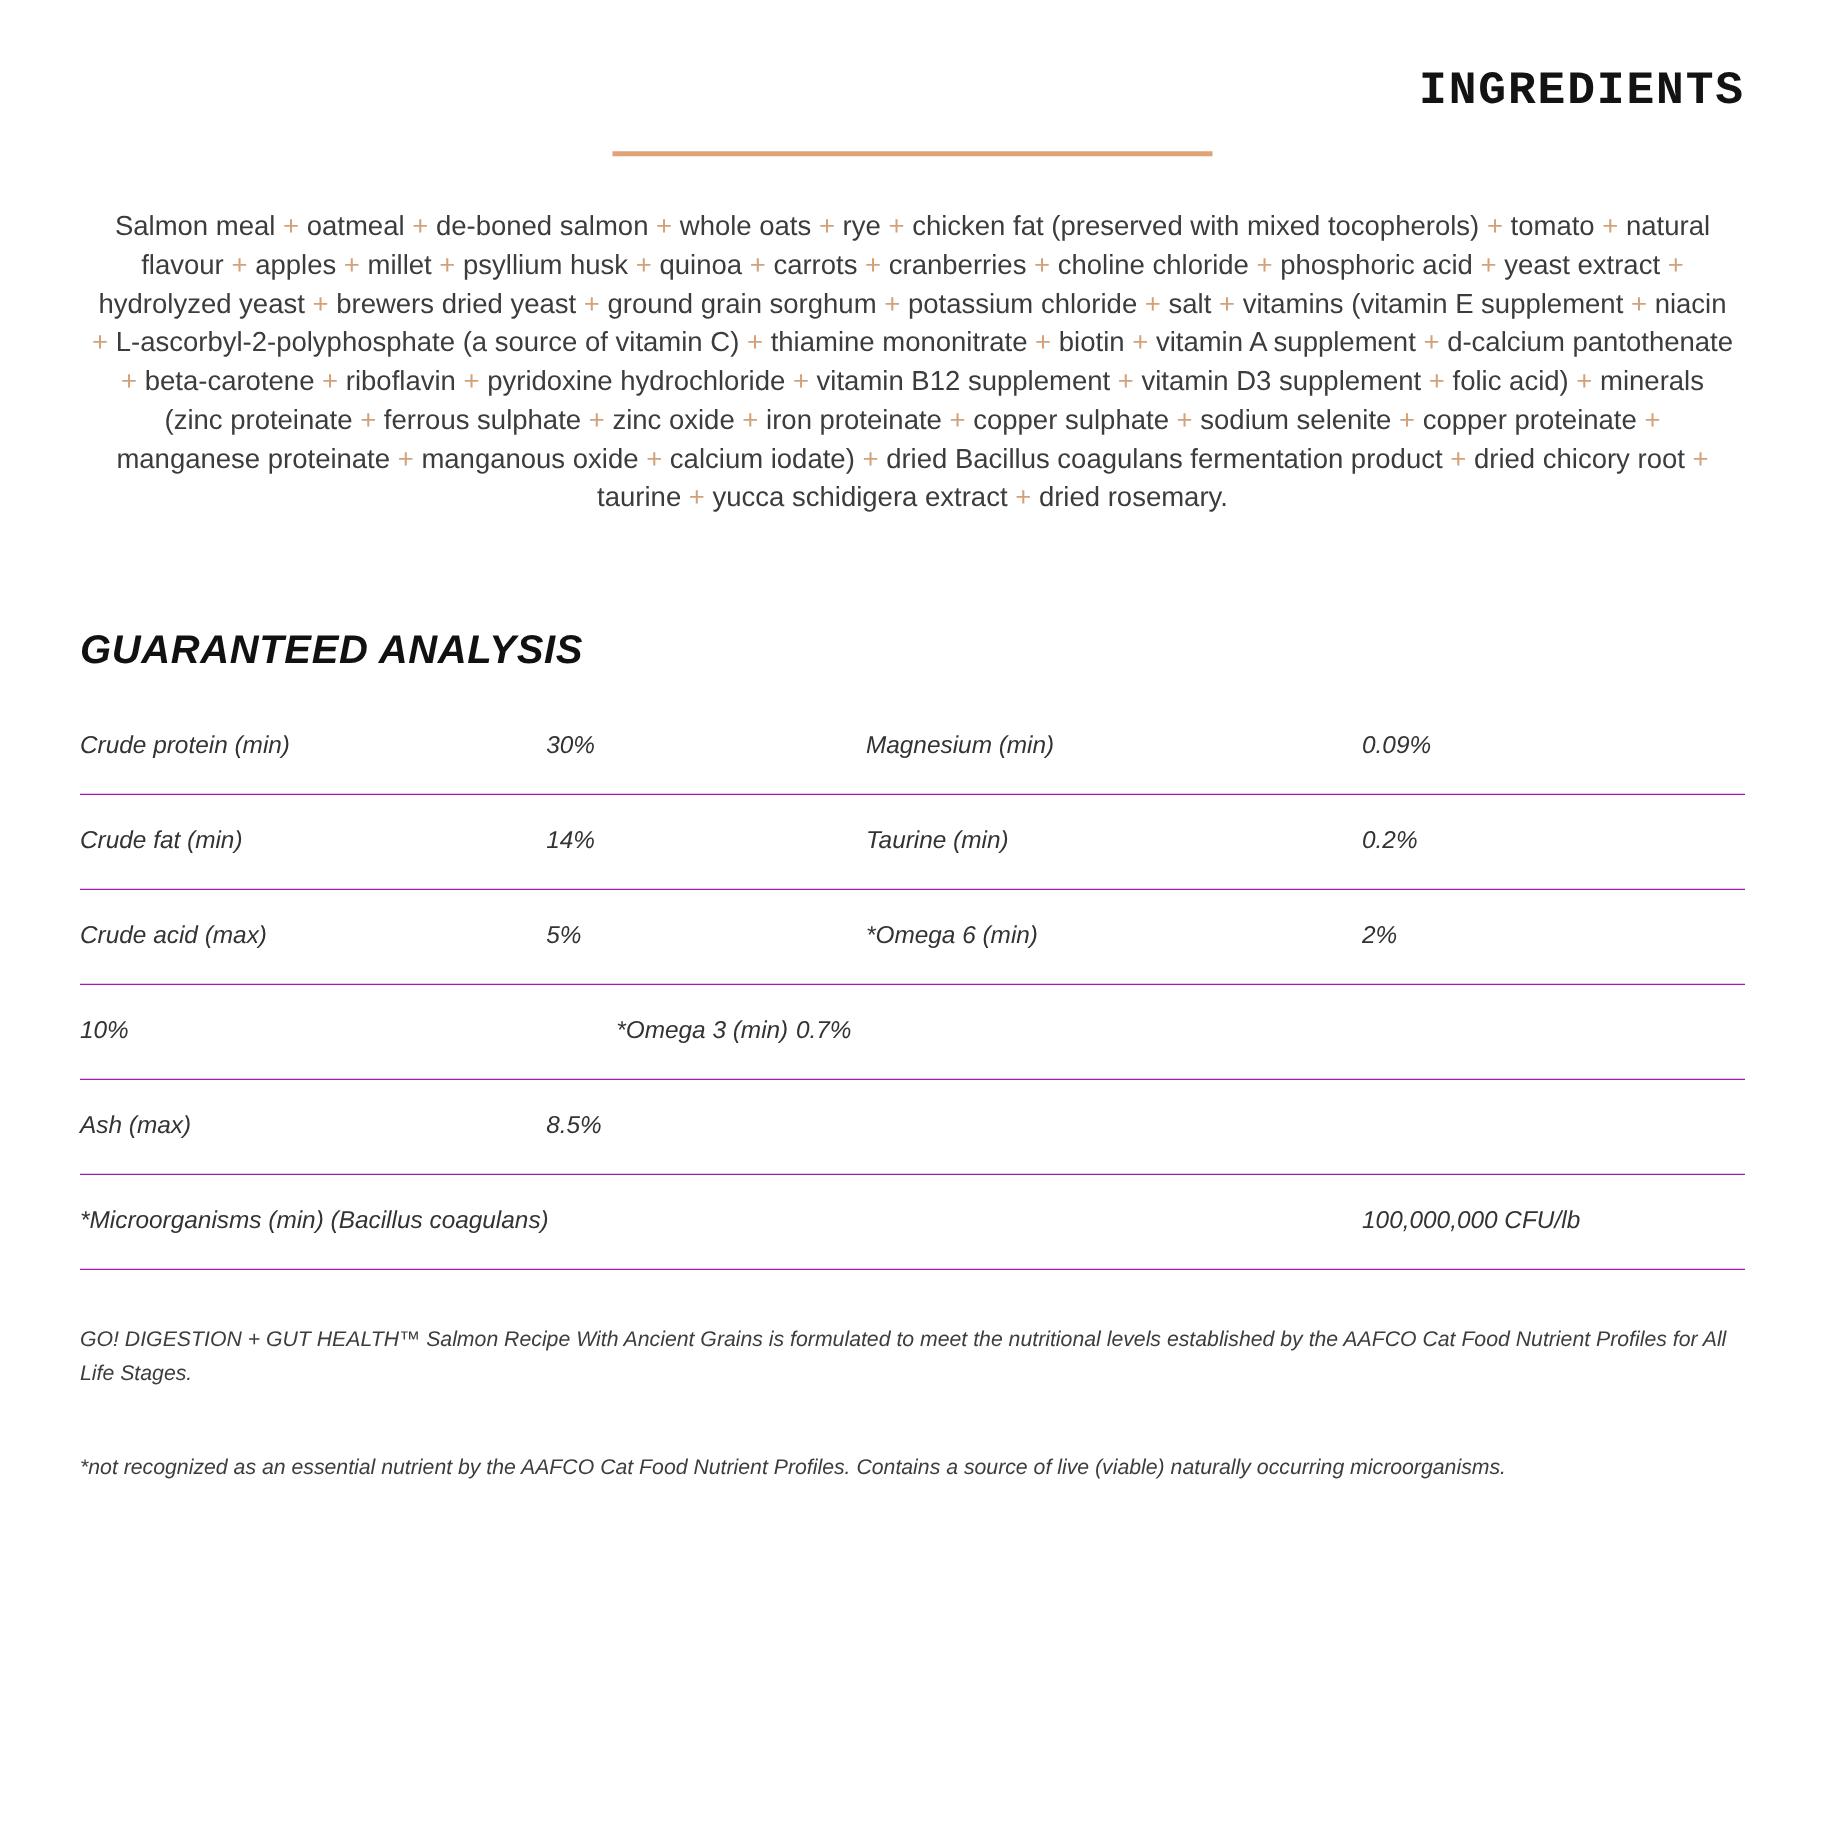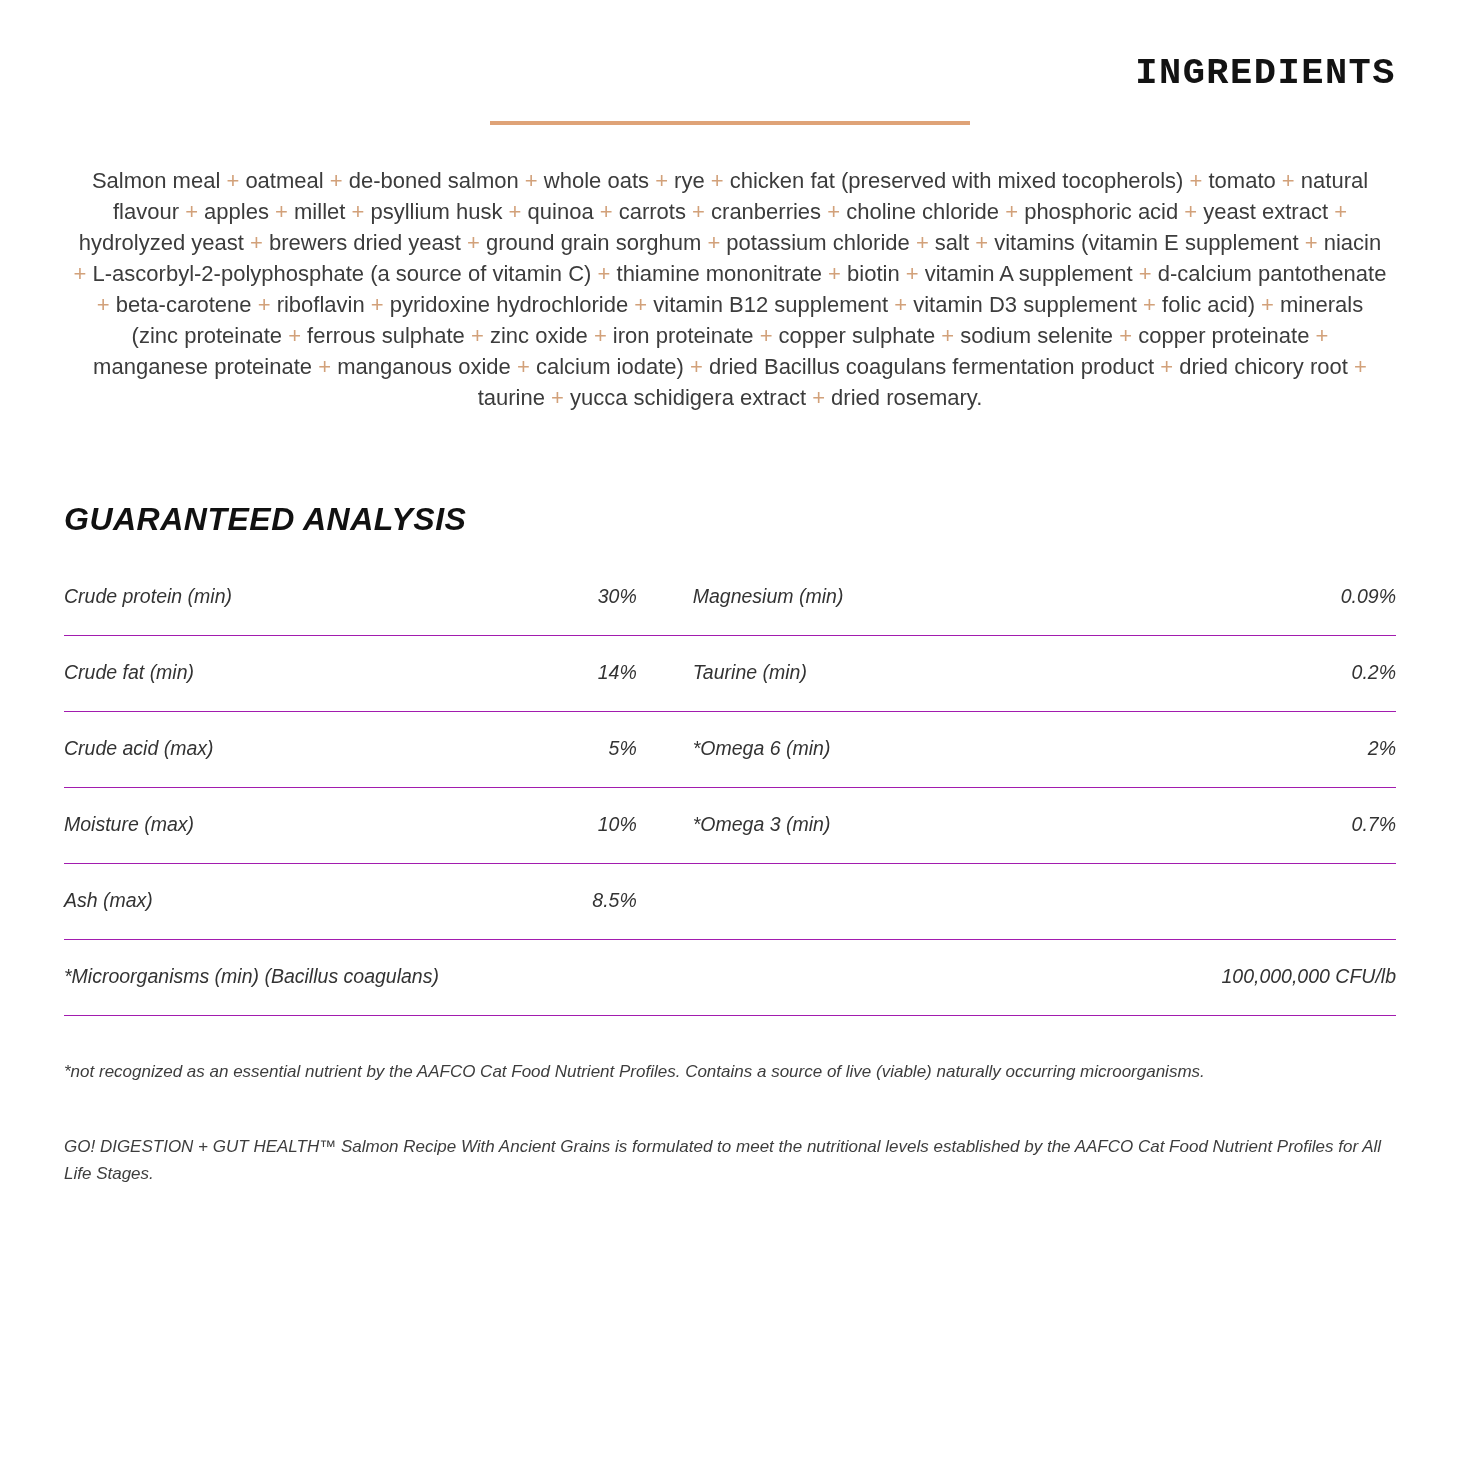--- a/index.html
+++ b/index.html
@@ -50,21 +50,21 @@
   }
   .trow {
     display: grid;
     grid-template-columns: 28% 15% 34% 23%;
     padding: 25px 0 27px;
     border-bottom: 1px solid #a21caf;
     font-size: 19.5px;
     color: #333333;
     align-items: center;
   }
-  .trow .value { text-align: right; }
+  .trow .value { text-align: left; }
   .trow .label2 { padding-left: 56px; }
   .trow.full { grid-template-columns: 77% 23%; }
 
   
   .footnote {
     margin-top: 42px;
     font-size: 17px;
     line-height: 27px;
     color: #3d3d3d;
     max-width: 1318px;
@@ -99,35 +99,34 @@
           <div class="label label2">Taurine (min)</div>
           <div class="value">0.2%</div>
         </div>
         <div class="trow">
           <div class="label">Crude acid (max)</div>
           <div class="value">5%</div>
           <div class="label label2">*Omega 6 (min)</div>
           <div class="value">2%</div>
         </div>
         <div class="trow">
-          <div class="label">Moisture (max)</div>
           <div class="value">10%</div>
           <div class="label label2">*Omega 3 (min)</div>
           <div class="value">0.7%</div>
         </div>
         <div class="trow">
           <div class="label">Ash (max)</div>
           <div class="value">8.5%</div>
           <div class="label label2"></div>
           <div class="value"></div>
         </div>
       </div>
 
     <div class="trow full">
       <div class="label">*Microorganisms (min) (Bacillus coagulans)</div>
       <div class="value">100,000,000 CFU/lb</div>
     </div>
 
+    <p class="footnote">GO! DIGESTION + GUT HEALTH™ Salmon Recipe With Ancient Grains is formulated to meet the nutritional levels established by the AAFCO Cat Food Nutrient Profiles for All Life Stages.</p>
     <p class="footnote">*not recognized as an essential nutrient by the AAFCO Cat Food Nutrient Profiles. Contains a source of live (viable) naturally occurring microorganisms.</p>
-    <p class="footnote">GO! DIGESTION + GUT HEALTH™ Salmon Recipe With Ancient Grains is formulated to meet the nutritional levels established by the AAFCO Cat Food Nutrient Profiles for All Life Stages.</p>
   </section>
 
 </div>
 
 </body></html>

